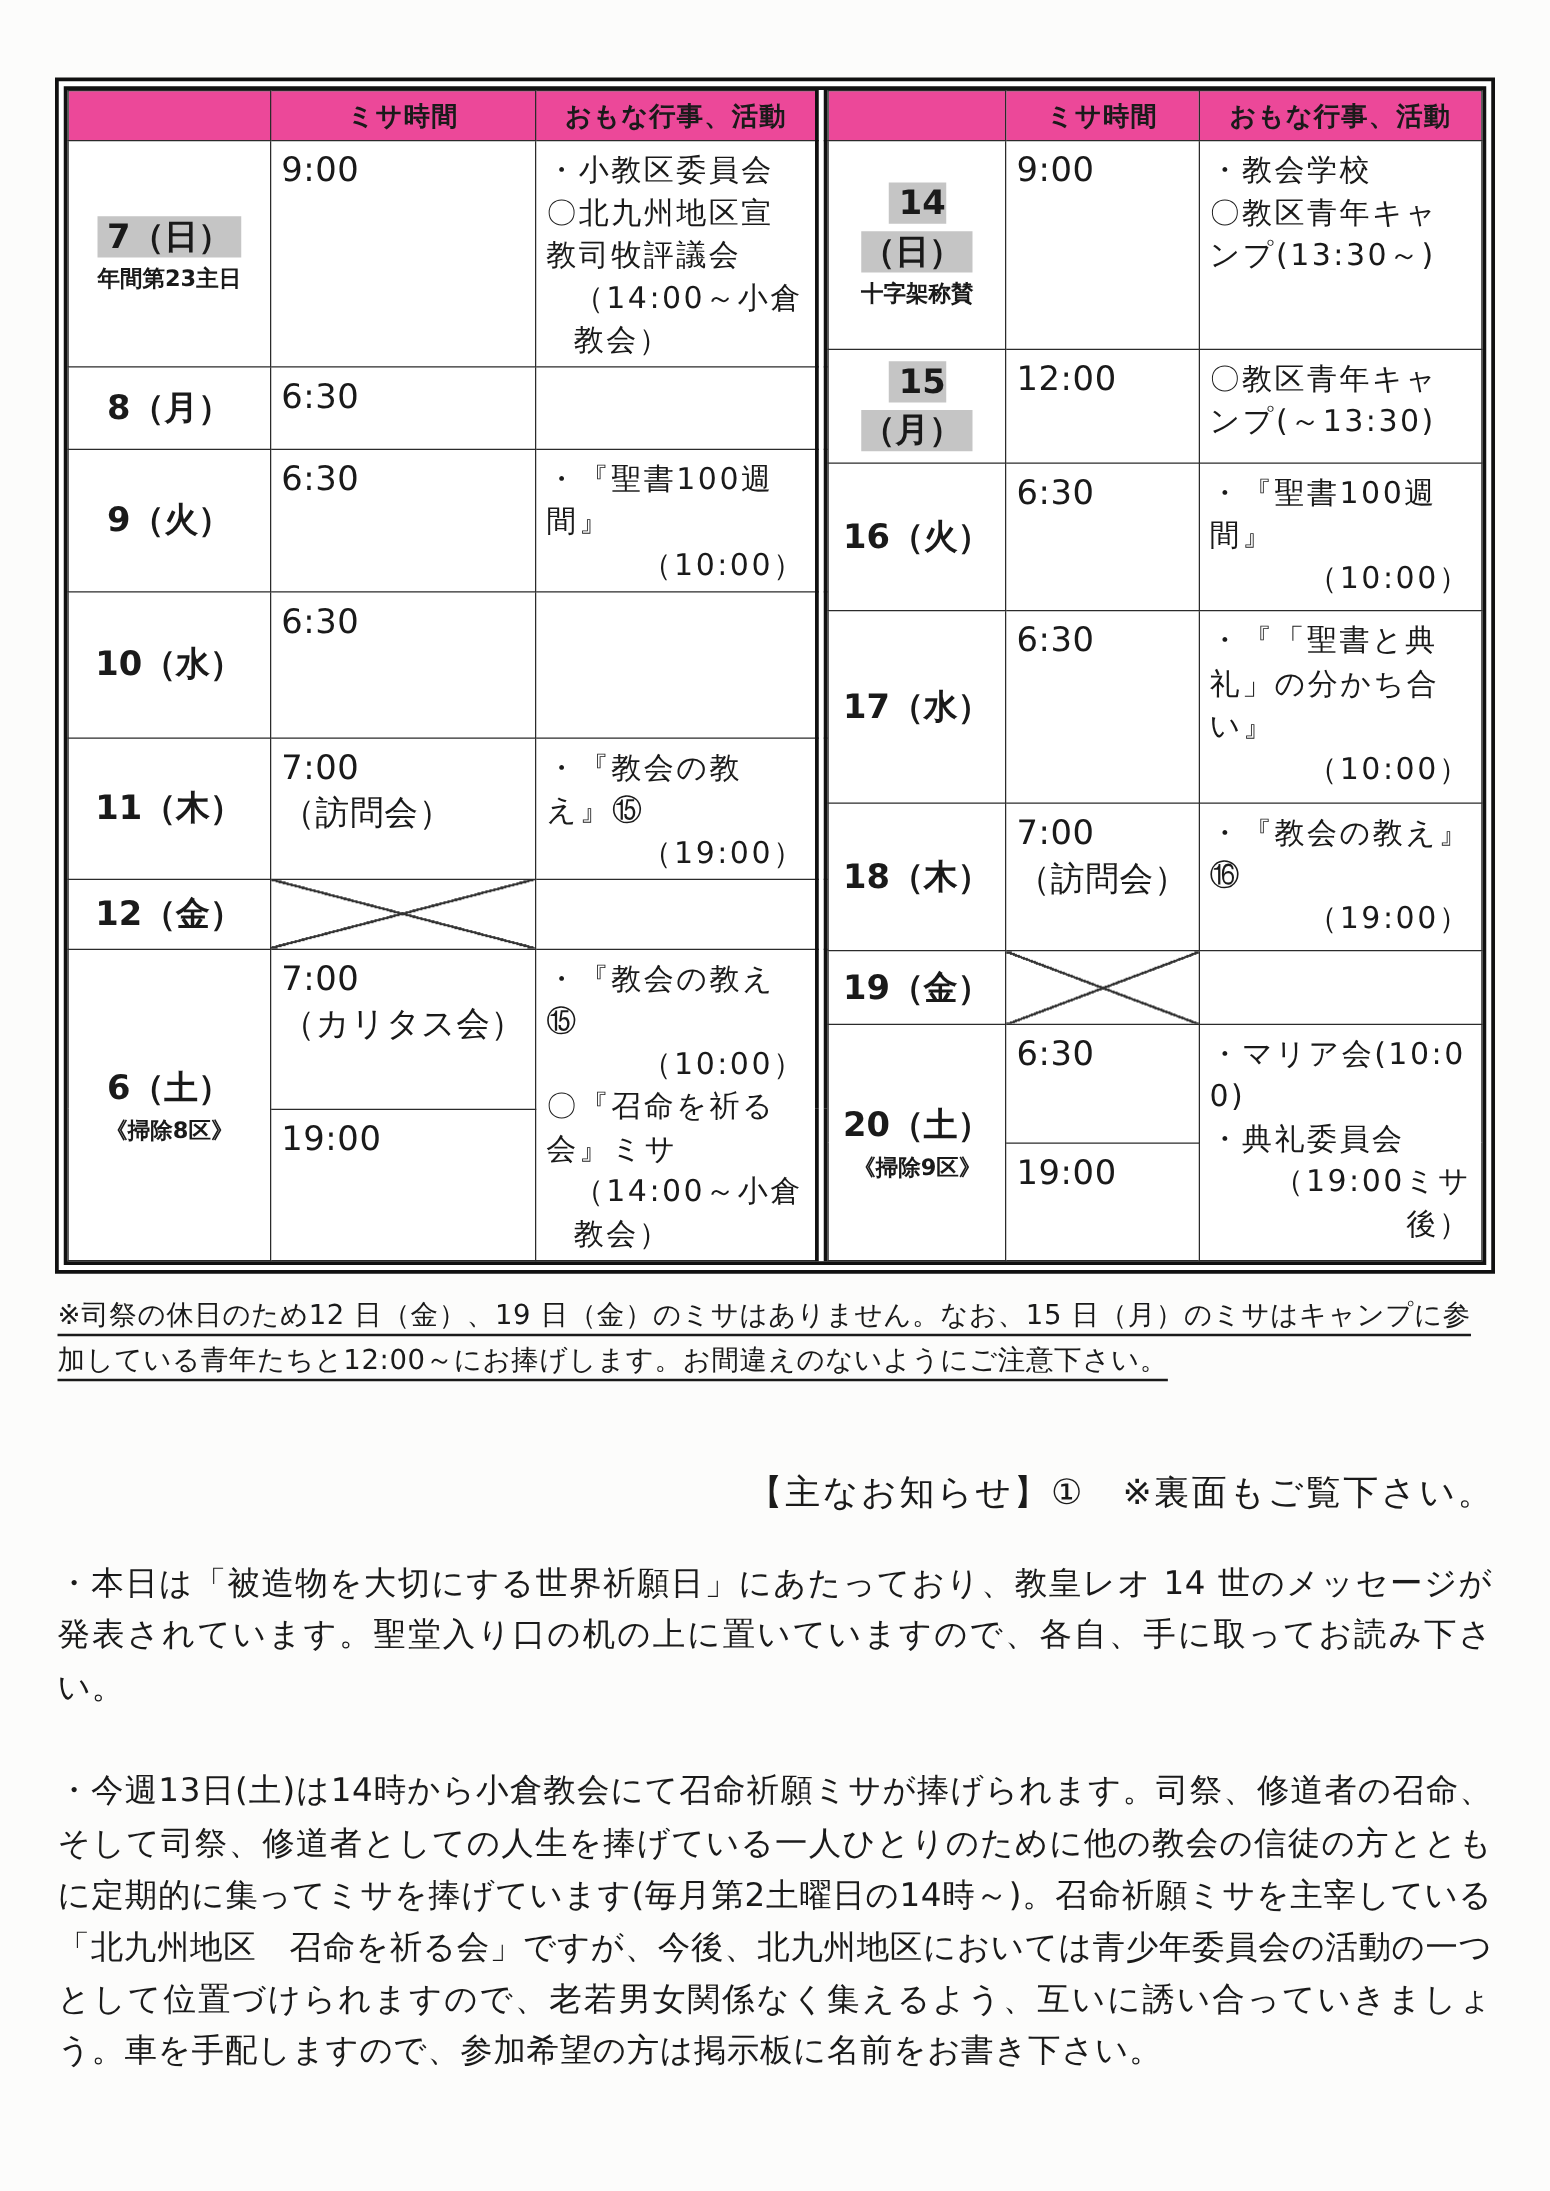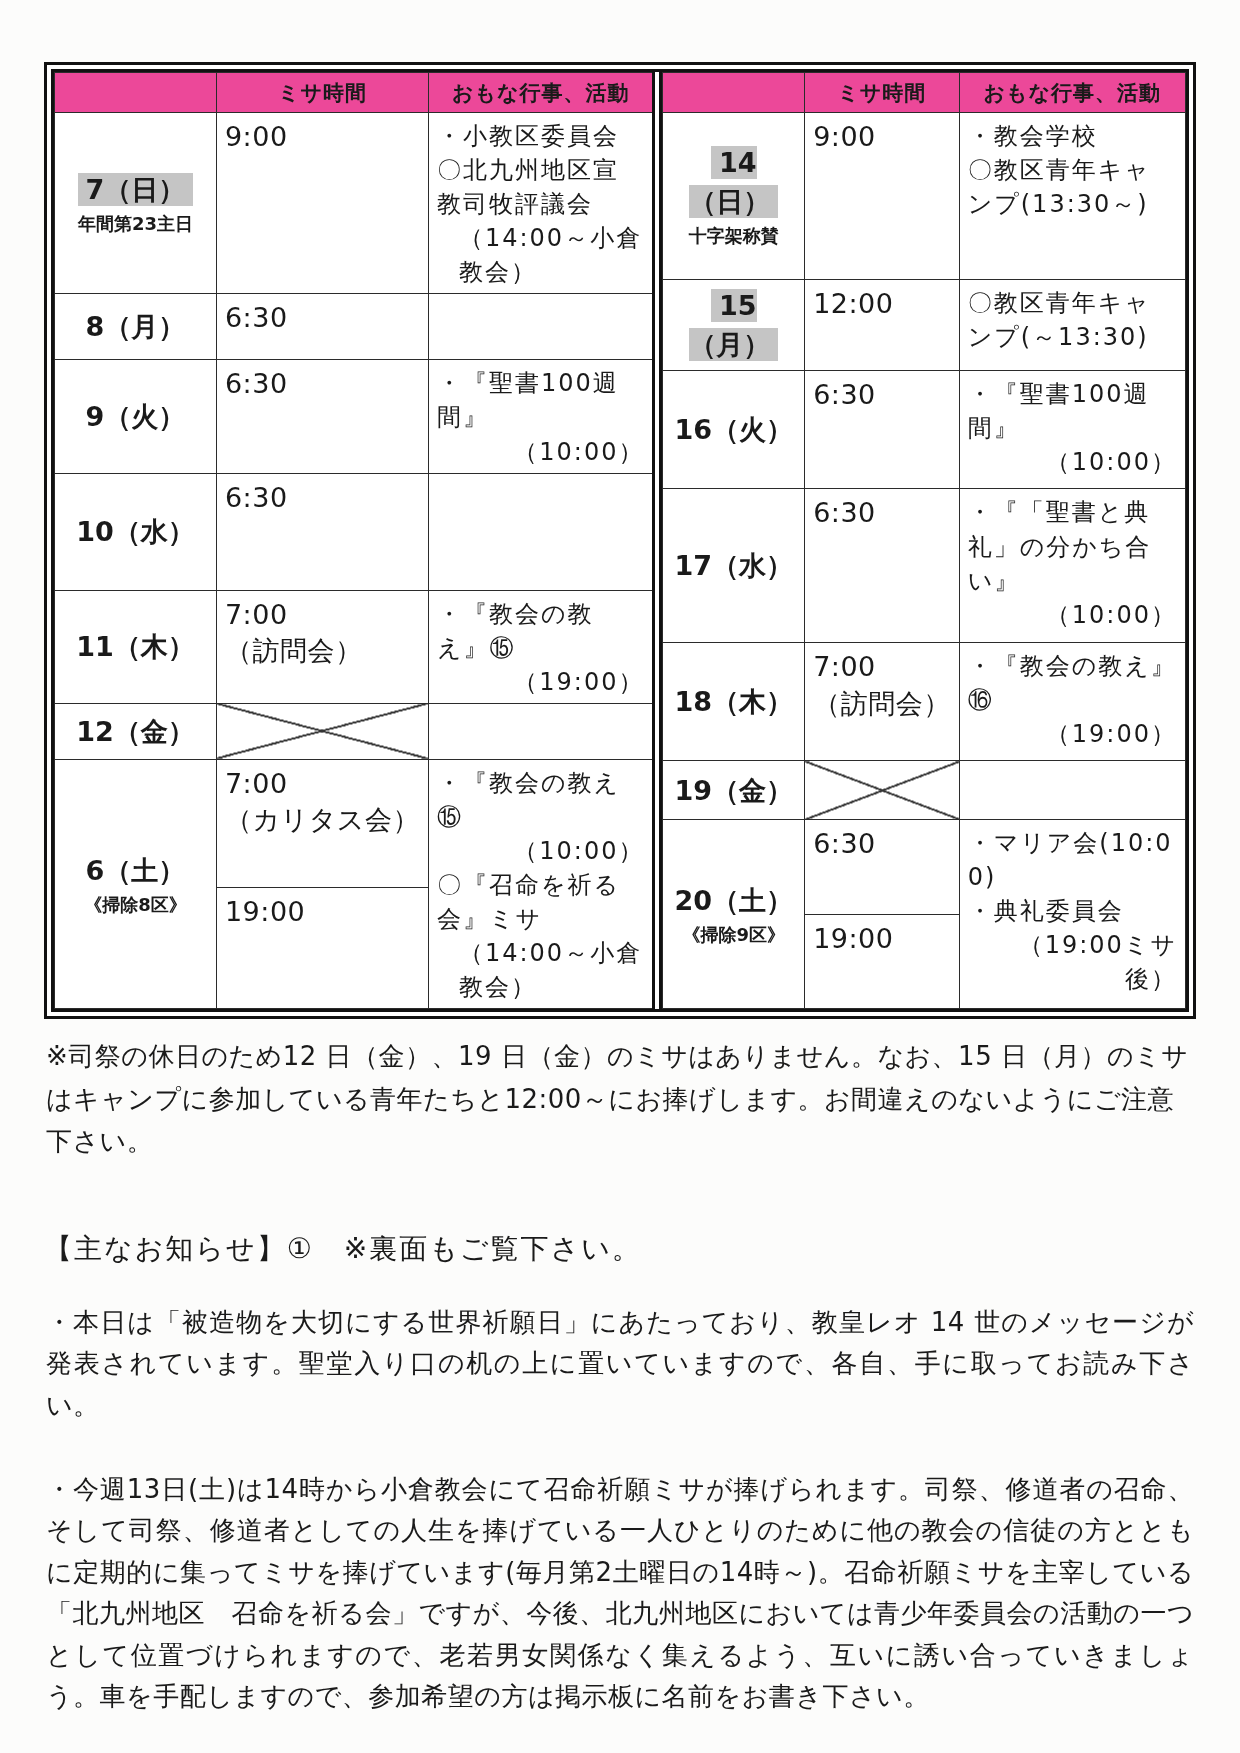--- a/index.html
+++ b/index.html
@@ -88,29 +88,30 @@
     font-size:24px;
     padding-top:6px;
     letter-spacing:2px;
   }
   .ev{line-height:1.42;word-break:break-all;}
   .ev.a-r{text-align:right;}
   .ev.a-i{padding-left:22px;}
   
   .note{
     margin:16px 2px 0 2px;
-    font-size:26px;
+    font-size:22px;
     line-height:1.62;
+    text-decoration:underline;
     text-decoration-thickness:2px;
     text-underline-offset:8px;
     letter-spacing:0.5px;
   }
   
   .ann-head{
-    text-align:left;
+    text-align:right;
     font-size:28px;
     font-weight:400;
     margin:68px 0 34px 0;
     letter-spacing:2px;
   }
   .paras p{
     font-size:26px;
     line-height:1.60;
     margin:0 2px 42px 2px;
     white-space:pre-line;

